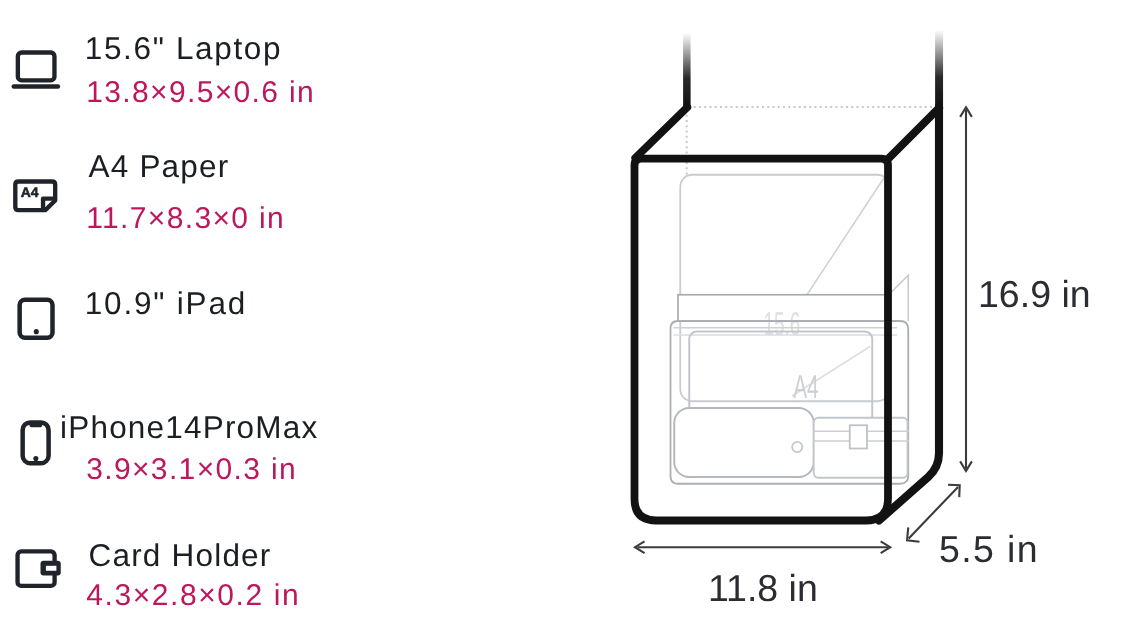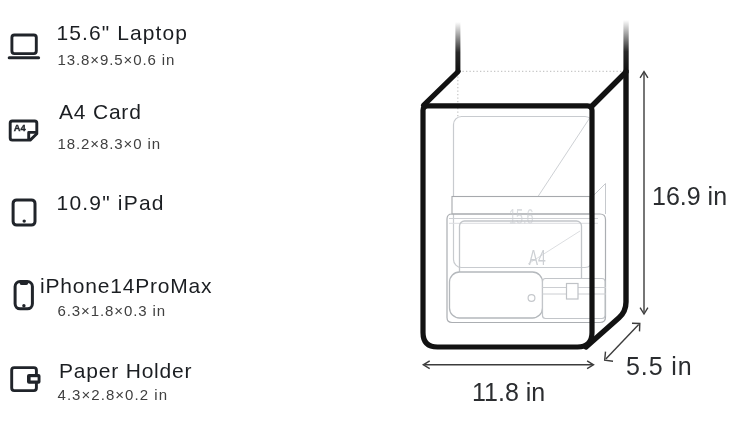--- a/index.html
+++ b/index.html
@@ -1,20 +1,20 @@
 <!DOCTYPE html>
 <html><head>
 <meta charset="utf-8">
 <style>
   html,body{margin:0;padding:0;background:#fff;}
   *{-webkit-font-smoothing:antialiased;}
   #stage{position:relative;width:750px;height:426px;background:#fff;overflow:hidden;
          font-family:"Liberation Sans",sans-serif;}
   .t{position:absolute;white-space:nowrap;color:#1b1e22;font-size:21px;line-height:1;letter-spacing:0.8px;}
-  .s{position:absolute;white-space:nowrap;color:#404040;font-size:15px;line-height:1;letter-spacing:0.9px;}
+  .s{position:absolute;white-space:nowrap;color:#be185d;font-size:20px;line-height:1;letter-spacing:0.9px;}
   svg{position:absolute;left:0;top:0;}
 </style>
 </head>
 <body>
 <div id="stage">
 
   <svg width="50" height="40" style="left:0;top:26px" viewBox="0 0 50 40">
     <rect x="11.9" y="9" width="24.4" height="18.6" rx="2.5" fill="none" stroke="#20242a" stroke-width="2.9"></rect>
     <rect x="7.7" y="30.2" width="32.4" height="3" rx="1.5" fill="#20242a"></rect>
   </svg>
@@ -22,49 +22,49 @@
   <div class="t" style="left:56.5px;top:21.5px;letter-spacing:1.1px">15.6" Laptop</div>
 
   <div class="s" style="left:57.5px;top:52px">13.8×9.5×0.6 in</div>
 
   <svg width="50" height="40" style="left:0;top:112px" viewBox="0 0 50 40">
     <path d="M 12.3 9 H 34.7 Q 36.8 9 36.8 11.1 V 21.7 L 30.2 28.1 H 12.3 Q 10.2 28.1 10.2 26 V 11.1 Q 10.2 9 12.3 9 Z" fill="none" stroke="#20242a" stroke-width="2.9" stroke-linejoin="round"></path>
     <path d="M 36.2 20.4 H 28.7 V 27.4" fill="none" stroke="#20242a" stroke-width="2.9" stroke-linejoin="round"></path>
     <text x="13.8" y="19.3" font-family="Liberation Sans,sans-serif" font-size="9.3" font-weight="bold" fill="#20242a" stroke="#20242a" stroke-width="0.35">A4</text>
   </svg>
 
-  <div class="t" style="left:59px;top:101.4px">A4 Card</div>
+  <div class="t" style="left:59px;top:101.4px">A4 Paper</div>
 
-  <div class="s" style="left:57.5px;top:136px">18.2×8.3×0 in</div>
+  <div class="s" style="left:57.5px;top:136px">11.7×8.3×0 in</div>
 
   <svg width="50" height="40" style="left:0;top:192px" viewBox="0 0 50 40">
     <rect x="13.1" y="7.9" width="21.9" height="25.2" rx="3.5" fill="none" stroke="#20242a" stroke-width="3"></rect>
     <circle cx="24.2" cy="29.1" r="1.7" fill="#20242a"></circle>
   </svg>
 
   <div class="t" style="left:56.5px;top:192.1px;letter-spacing:1.2px">10.9" iPad</div>
 
 
   <svg width="50" height="46" style="left:0;top:272px" viewBox="0 0 50 46">
     <rect x="15.1" y="9.6" width="17.3" height="27.2" rx="5" fill="none" stroke="#20242a" stroke-width="3"></rect>
     <path d="M 19.6 9.8 H 28.2 V 11 Q 28.2 12.9 26.3 12.9 H 21.5 Q 19.6 12.9 19.6 11 Z" fill="#20242a"></path>
     <circle cx="23.9" cy="33.7" r="1.7" fill="#20242a"></circle>
   </svg>
 
   <div class="t" style="left:40px;top:274.6px">iPhone14ProMax</div>
 
-  <div class="s" style="left:57.5px;top:303px">6.3×1.8×0.3 in</div>
+  <div class="s" style="left:57.5px;top:303px">3.9×3.1×0.3 in</div>
 
   <svg width="50" height="40" style="left:0;top:360px" viewBox="0 0 50 40">
     <rect x="11.7" y="7.6" width="24.7" height="23" rx="2.5" fill="none" stroke="#20242a" stroke-width="2.9"></rect>
     <rect x="27" y="13.9" width="13.5" height="9.8" rx="2" fill="#20242a"></rect>
     <rect x="30.6" y="17.2" width="7" height="3.3" fill="#fff"></rect>
   </svg>
 
-  <div class="t" style="left:59px;top:359.5px">Paper Holder</div>
+  <div class="t" style="left:59px;top:359.5px">Card Holder</div>
 
   <div class="s" style="left:57.5px;top:386.5px;letter-spacing:1.05px">4.3×2.8×0.2 in</div>
 
   <svg width="750" height="426" viewBox="0 0 750 426">
     <defs>
       <linearGradient id="fadeL" x1="0" y1="0" x2="0" y2="1">
         <stop offset="0" stop-color="#111" stop-opacity="0"></stop>
         <stop offset="0.62" stop-color="#111" stop-opacity="0.9"></stop>
         <stop offset="1" stop-color="#111" stop-opacity="1"></stop>
       </linearGradient>

